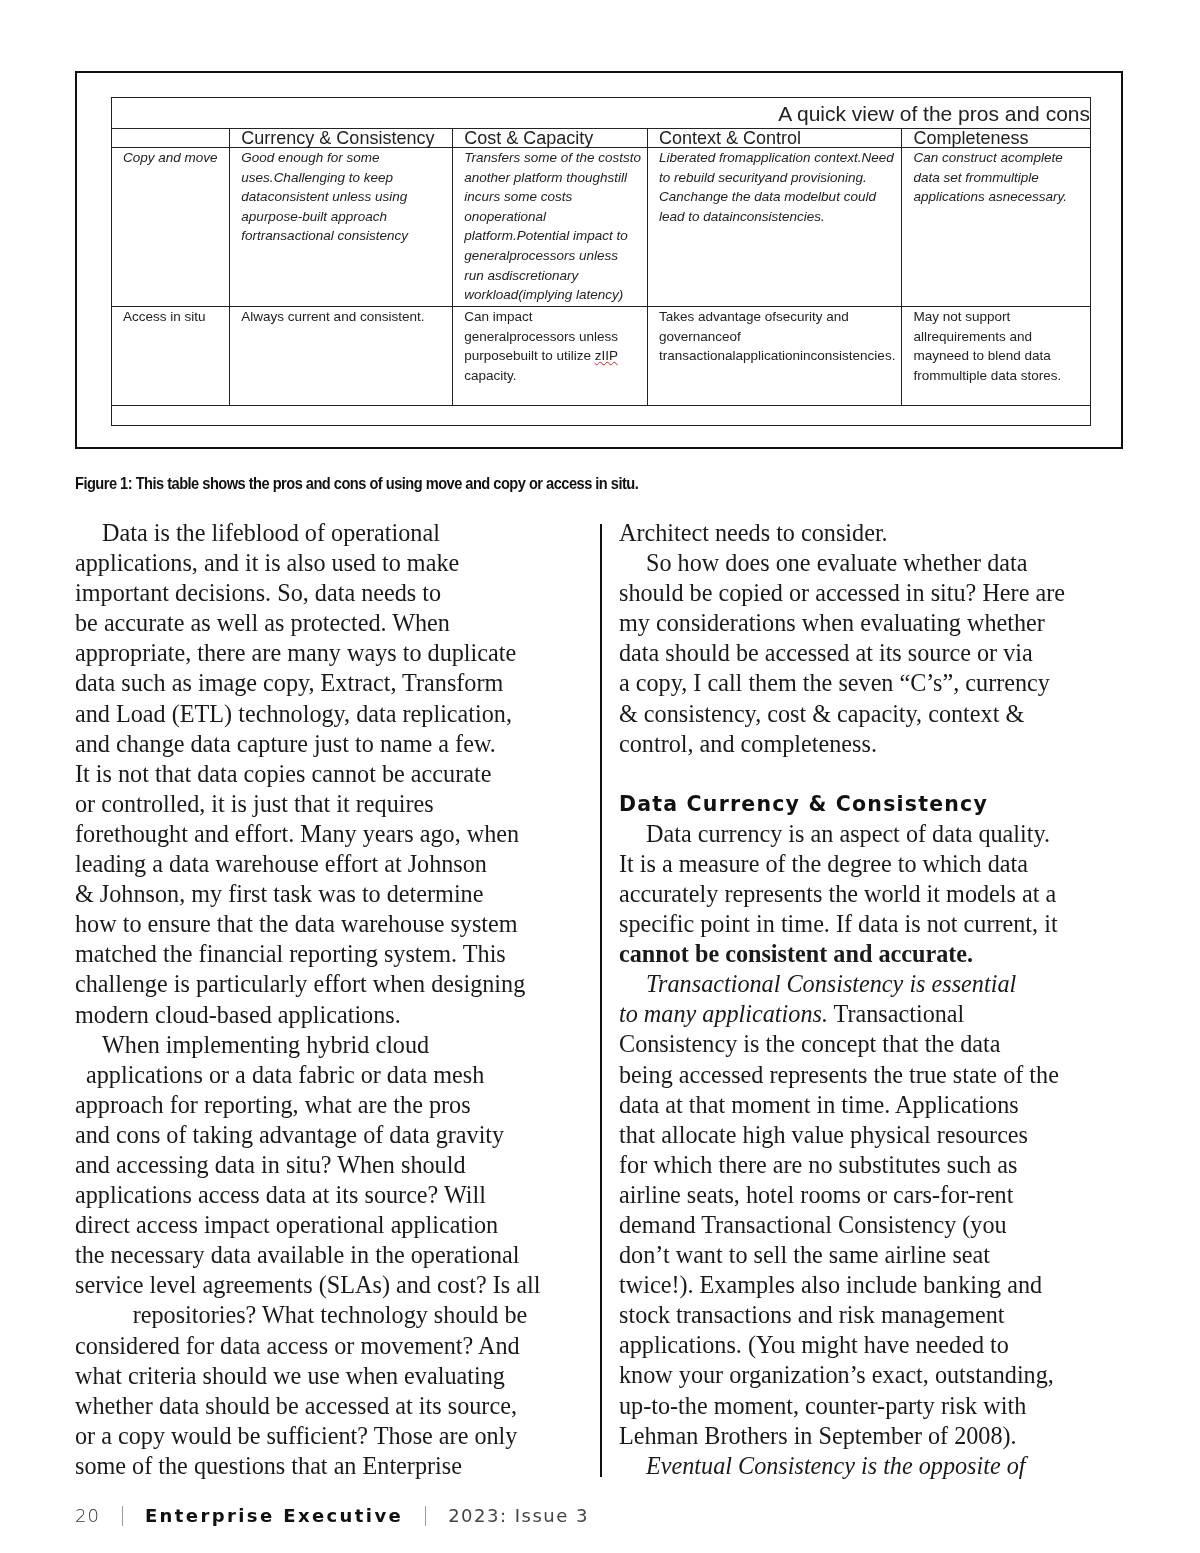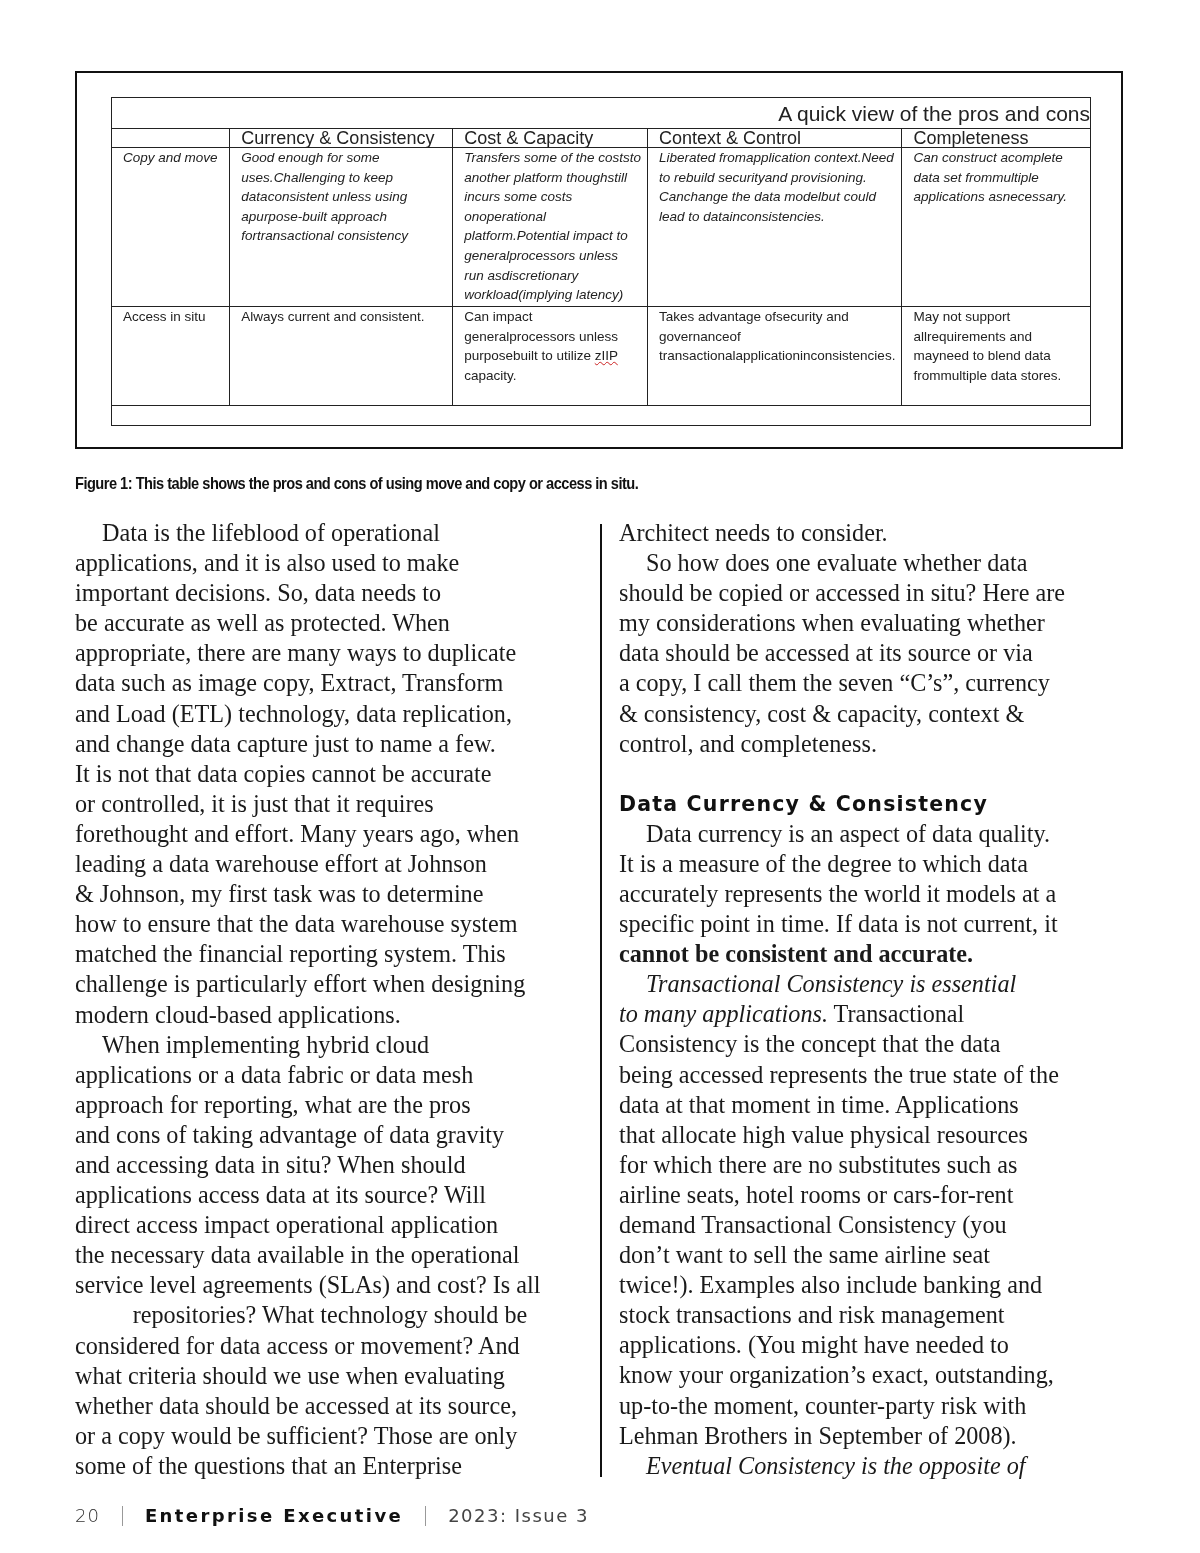--- a/index.html
+++ b/index.html
@@ -115,21 +115,21 @@
       <span class="line" style="text-indent: 0px;">forethought and effort. Many years ago, when</span>
       <span class="line" style="text-indent: 0px;">leading a data warehouse effort at Johnson</span>
       <span class="line" style="text-indent: 0px;">&amp; Johnson, my first task was to determine</span>
       <span class="line" style="text-indent: 0px;">how to ensure that the data warehouse system</span>
       <span class="line" style="text-indent: 0px;">matched the financial reporting system. This</span>
       <span class="line" style="text-indent: 0px;">challenge is particularly effort when designing</span>
       <span class="line" style="text-indent: 0px;">modern cloud-based applications.</span>
     </p>
   <p>
       <span class="line">When implementing hybrid cloud</span>
-      <span class="line" style="text-indent: 0px;">applications or a data fabric or data mesh</span>
+      <span class="line" style="text-indent: 0px; margin-left: 11px;">applications or a data fabric or data mesh</span>
       <span class="line" style="text-indent: 0px;">approach for reporting, what are the pros</span>
       <span class="line" style="text-indent: 0px;">and cons of taking advantage of data gravity</span>
       <span class="line" style="text-indent: 0px;">and accessing data in situ? When should</span>
       <span class="line" style="text-indent: 0px;">applications access data at its source? Will</span>
       <span class="line" style="text-indent: 0px;">direct access impact operational application</span>
       <span class="line" style="text-indent: 0px;">the necessary data available in the operational</span>
       <span class="line" style="text-indent: 0px;">service level agreements (SLAs) and cost? Is all</span>
       <span class="line" style="text-indent: 0px; text-align: center;">repositories? What technology should be</span>
       <span class="line" style="text-indent: 0px;">considered for data access or movement? And</span>
       <span class="line" style="text-indent: 0px;">what criteria should we use when evaluating</span>

